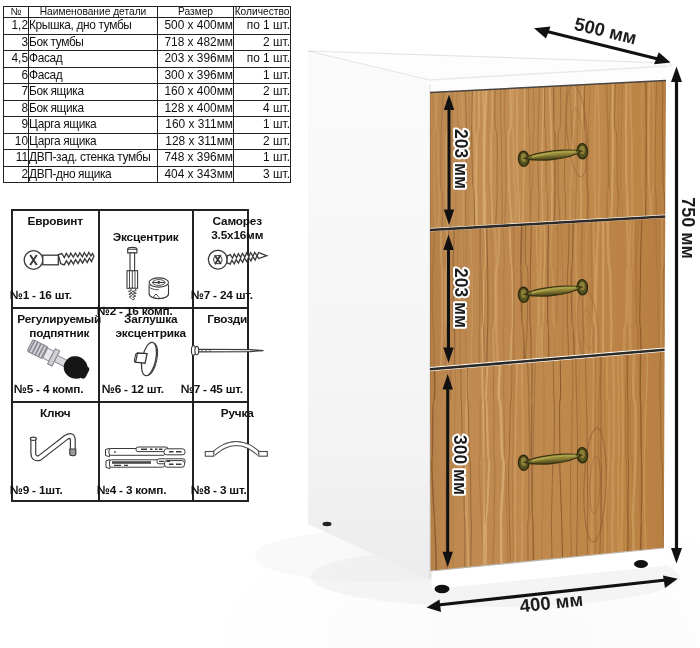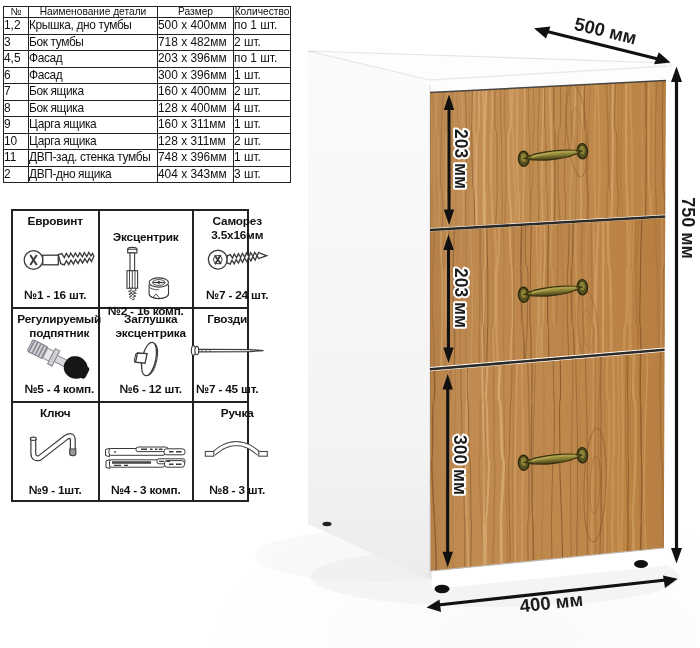--- a/index.html
+++ b/index.html
@@ -2,28 +2,28 @@
 <html><head>
 <meta charset="utf-8">
 <style>
 html,body{margin:0;padding:0;}
 body{width:700px;height:648px;position:relative;background:#fff;font-family:"Liberation Sans",sans-serif;overflow:hidden;}
 #floor{position:absolute;left:0;top:420px;width:700px;height:228px;
  background:radial-gradient(ellipse 430px 190px at 510px 215px, rgba(218,218,221,.14), rgba(255,255,255,0) 70%);}
 table.parts{position:absolute;left:3px;top:6px;border-collapse:collapse;table-layout:fixed;width:287px;}
 table.parts td{border:1.7px solid #222;padding:0;font-size:11.9px;color:#111;height:15.5px;line-height:15.5px;white-space:nowrap;overflow:hidden;}
 table.parts tr.hd td{font-size:10.2px;height:10.3px;line-height:10.3px;text-align:center;}
-td.c{text-align:left;margin-left:12px;}
+td.c{text-align:right;margin-left:12px;}
 td.n{padding-left:5px;letter-spacing:-0.35px;}
 #grid{position:absolute;left:10.7px;top:209px;width:238px;height:293px;border:2px solid #222;box-sizing:border-box;}
 #grid .cell{position:absolute;box-sizing:border-box;}
 #grid .vline{position:absolute;top:0;width:2px;height:100%;background:#222;}
 #grid .hline{position:absolute;left:0;height:2px;width:100%;background:#222;}
 .cell .t{position:absolute;top:4px;left:-3px;right:-3px;text-align:center;font-weight:bold;font-size:11.8px;line-height:13.8px;color:#111;letter-spacing:-0.2px;}
-.cell .q{position:absolute;bottom:5px;left:-3px;right:-3px;text-align:center;font-weight:bold;font-size:11.8px;color:#111;letter-spacing:-0.2px;}
+.cell .q{position:absolute;bottom:5px;left:-3px;right:-3px;text-align:left;font-weight:bold;font-size:11.8px;color:#111;letter-spacing:-0.2px;}
 .cell svg{position:absolute;left:0;top:0;}
 #cab{position:absolute;left:0;top:0;font-family:"Liberation Sans",sans-serif;}
 </style>
 </head>
 <body>
 <div id="floor"></div>
 
 <svg id="cab" width="700" height="648" viewBox="0 0 700 648">
  <defs>
   <pattern id="grain" width="64" height="500" patternUnits="userSpaceOnUse">

